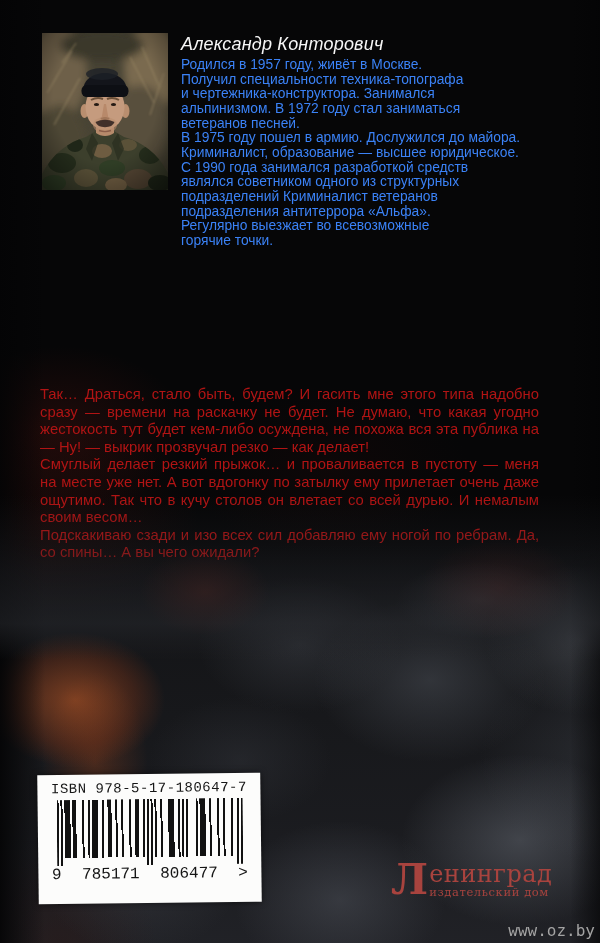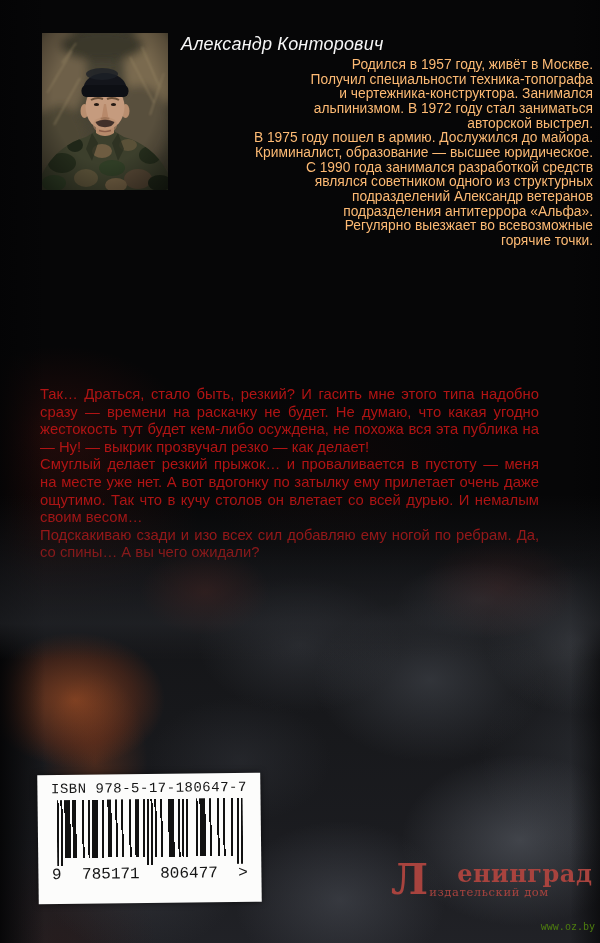--- a/index.html
+++ b/index.html
@@ -39,21 +39,21 @@
       linear-gradient(180deg, rgba(10,10,12,0) 545px, rgba(24,25,28,.85) 660px, rgba(28,29,33,.92) 820px, rgba(34,35,40,.95) 943px);
   }
   .photo{position:absolute;left:42px;top:33px;width:126px;height:157px;}
   .photo svg{display:block;width:100%;height:100%;}
 
   .author-block{position:absolute;left:181px;top:34px;width:412px;}
   .author-name{
     font-style:italic;font-size:18px;line-height:20px;color:#f6f6f6;
     letter-spacing:.2px;margin-bottom:4px;
   }
-  .bio-line{font-size:13.8px;line-height:14.65px;color:#fdba74;white-space:nowrap;text-align:right;}
+  .bio-line{font-size:13.8px;line-height:14.65px;color:#3b82f6;white-space:nowrap;}
 
   .excerpt{position:absolute;left:40px;top:386px;width:499px;}
   .x-line{
     font-size:14.8px;line-height:17.6px;color:#b11414;
     text-align:justify;text-align-last:justify;
   }
   .x-line.para-end{text-align-last:left;}
 
   
   .smoke-front{
@@ -77,26 +77,26 @@
     font-family:"Liberation Mono",monospace;font-size:16px;color:#151515;
     margin-top:0px;line-height:18px;
   }
 
   .publisher{position:absolute;left:391px;top:862px;display:flex;align-items:flex-start;color:#a8433e;}
   .pub-initial{
     font-family:"DejaVu Serif",serif;font-weight:bold;
     font-size:42px;line-height:36px;margin-right:1px;
   }
   .pub-rest{display:flex;flex-direction:column;}
-  .pub-name{font-family:"DejaVu Serif",serif;font-weight:bold;font-size:24px;line-height:24px;letter-spacing:.5px;margin-left:28px;}
+  .pub-name{font-family:"DejaVu Serif",serif;font-weight:normal;font-size:24px;line-height:24px;letter-spacing:.5px;}
   .pub-sub{font-family:"DejaVu Serif",serif;font-weight:normal;font-size:11.5px;line-height:12px;letter-spacing:.6px;margin-top:0px;}
 
   .watermark{
     position:absolute;right:5px;top:921px;
-    font-family:"DejaVu Sans Mono",monospace;font-size:10px;color:#4d7c0f;
+    font-family:"DejaVu Sans Mono",monospace;font-size:16px;color:#a3a3a3;
   }
 </style>
 </head>
 <body>
 
 <div class="cover">
   <div class="bg-haze"></div>
   <div class="smoke"></div>
 
   <div class="photo">
@@ -178,34 +178,34 @@
     </svg>
   </div>
 
   <div class="author-block">
     <div class="author-name">Александр Конторович</div>
     <div class="bio">
         <div class="bio-line">Родился в 1957 году, живёт в Москве.</div>
         <div class="bio-line">Получил специальности техника-топографа</div>
         <div class="bio-line">и чертежника-конструктора. Занимался</div>
         <div class="bio-line">альпинизмом. В 1972 году стал заниматься</div>
-        <div class="bio-line">авторской выстрел.</div>
+        <div class="bio-line">ветеранов песней.</div>
         <div class="bio-line">В 1975 году пошел в армию. Дослужился до майора.</div>
         <div class="bio-line">Криминалист, образование — высшее юридическое.</div>
         <div class="bio-line">С 1990 года занимался разработкой средств</div>
         <div class="bio-line">являлся советником одного из структурных</div>
-        <div class="bio-line">подразделений Александр ветеранов</div>
+        <div class="bio-line">подразделений Криминалист ветеранов</div>
         <div class="bio-line">подразделения антитеррора «Альфа».</div>
         <div class="bio-line">Регулярно выезжает во всевозможные</div>
         <div class="bio-line">горячие точки.</div>
       </div>
   </div>
 
   <div class="excerpt" style="color: rgb(177, 20, 20);">
-      <div class="x-line">Так… Драться, стало быть, резкий? И гасить мне этого типа надобно</div>
+      <div class="x-line">Так… Драться, стало быть, будем? И гасить мне этого типа надобно</div>
       <div class="x-line">сразу — времени на раскачку не будет. Не думаю, что какая угодно</div>
       <div class="x-line">жестокость тут будет кем-либо осуждена, не похожа вся эта публика на</div>
       <div class="x-line para-end">— Ну! — выкрик прозвучал резко — как делает!</div>
       <div class="x-line">Смуглый делает резкий прыжок… и проваливается в пустоту — меня</div>
       <div class="x-line">на месте уже нет. А вот вдогонку по затылку ему прилетает очень даже</div>
       <div class="x-line">ощутимо. Так что в кучу столов он влетает со всей дурью. И немалым</div>
       <div class="x-line para-end">своим весом…</div>
       <div class="x-line">Подскакиваю сзади и изо всех сил добавляю ему ногой по ребрам. Да,</div>
       <div class="x-line para-end">со спины… А вы чего ожидали?</div>
     </div>

